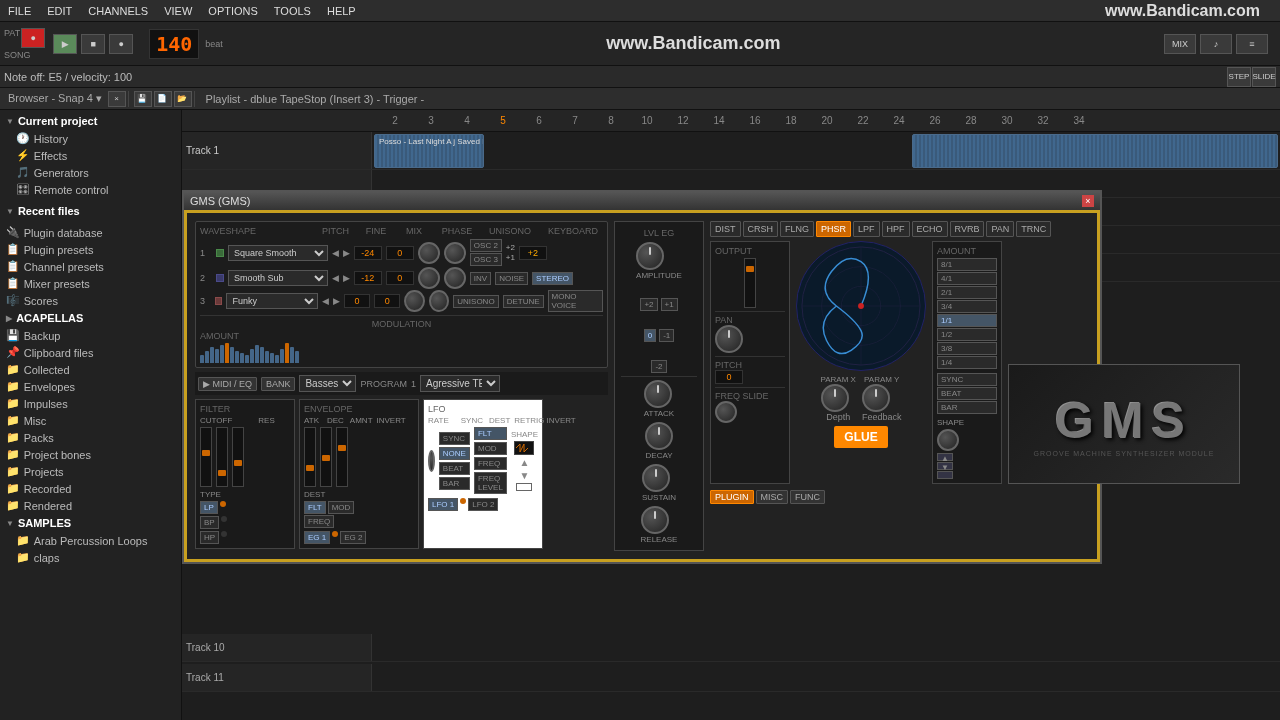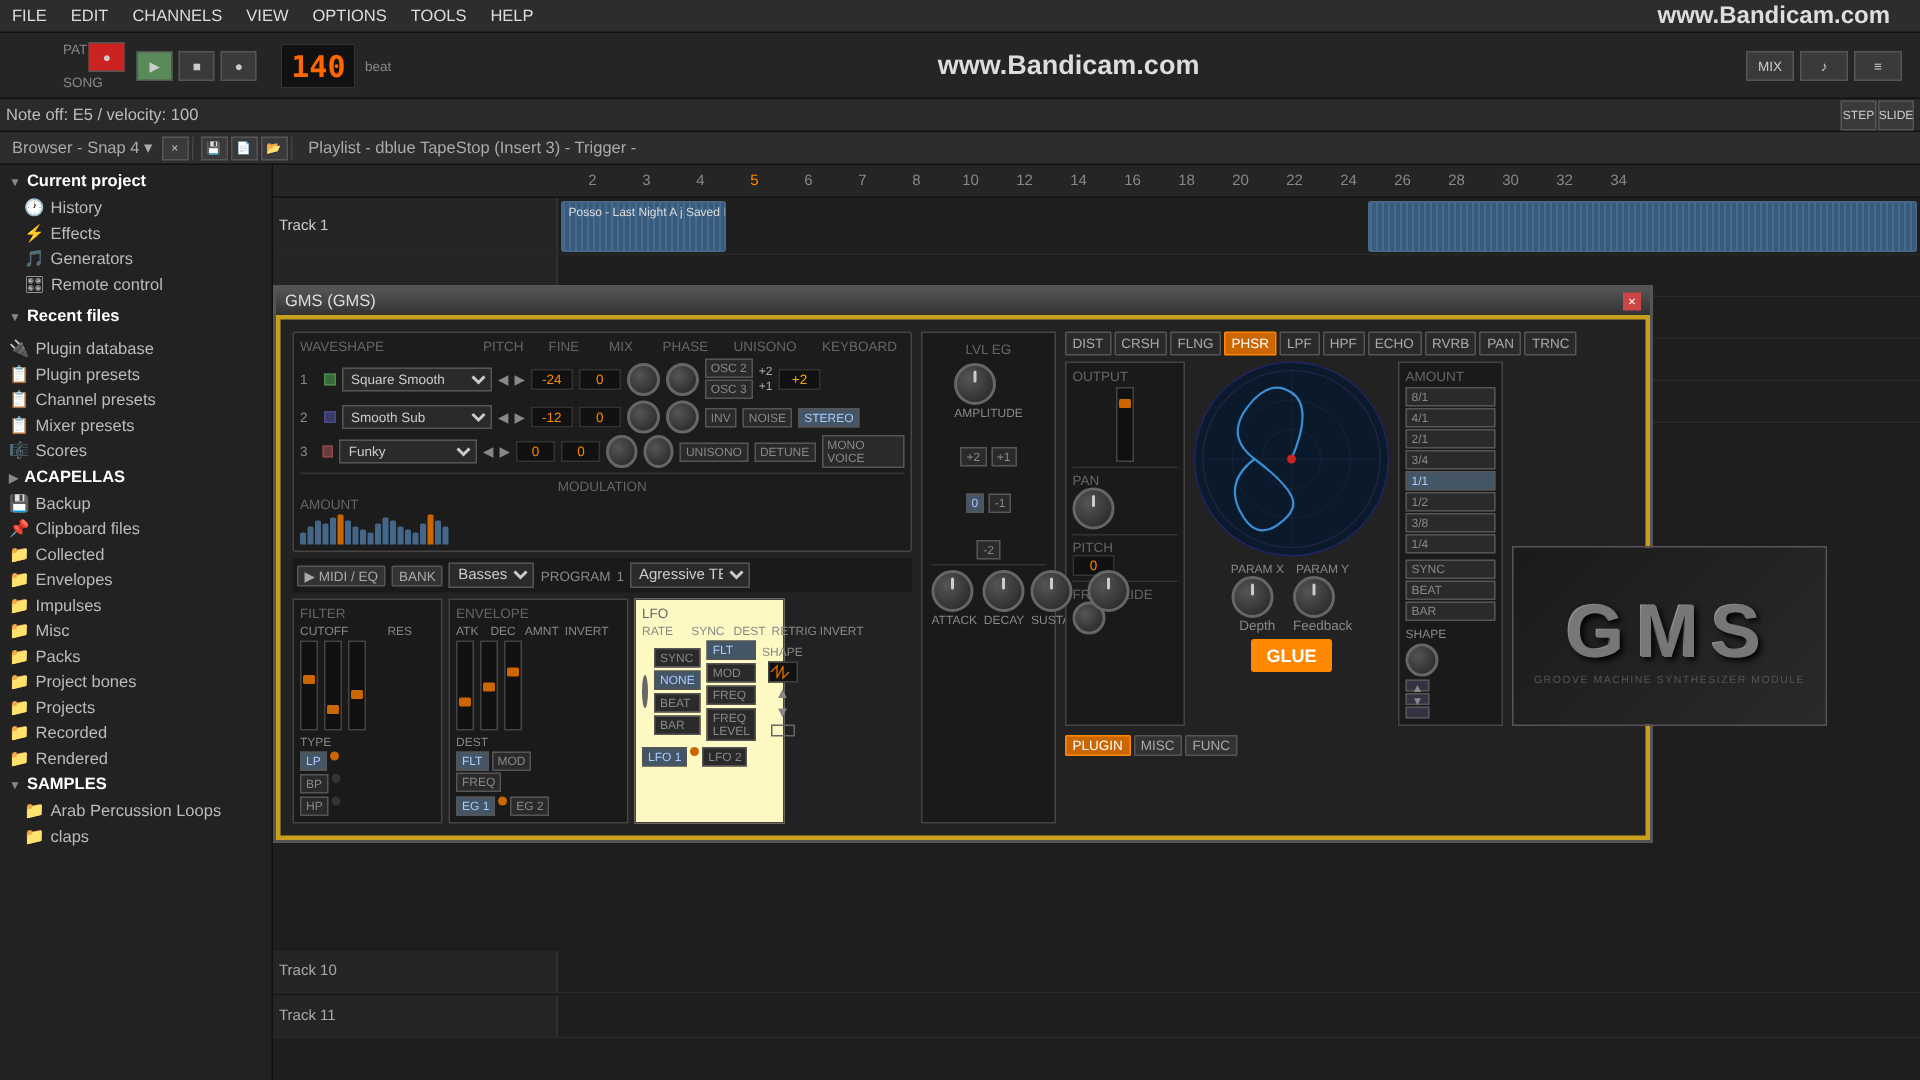--- a/index.html
+++ b/index.html
@@ -443,21 +443,21 @@
   <div class="menu-item">CHANNELS</div>
   <div class="menu-item">VIEW</div>
   <div class="menu-item">OPTIONS</div>
   <div class="menu-item">TOOLS</div>
   <div class="menu-item">HELP</div>
   <div style="flex:1"></div>
   <div style="color:#ddd;font-size:16px;font-weight:bold;padding:0 20px;">www.Bandicam.com</div>
 </div>
 
 <div class="transport-bar">
-  <div style="display:flex;flex-direction:column;gap:2px;margin-right:4px;margin-left:38px;">
+  <div style="display:flex;flex-direction:column;gap:2px;margin-right:4px;">
     <div style="display:flex;gap:1px;">
       <span style="color:#888;font-size:9px;">PAT</span>
       <div class="transport-btn" style="background:#cc2222;">●</div>
     </div>
     <div style="display:flex;gap:1px;">
       <span style="color:#888;font-size:9px;">SONG</span>
     </div>
   </div>
   <div class="transport-btn active">▶</div>
   <div class="transport-btn">■</div>
@@ -854,21 +854,21 @@
               <div style="display:flex;gap:2px;margin-top:1px;">
                 <div class="mini-btn">FREQ</div>
               </div>
               <div style="display:flex;gap:2px;margin-top:3px;">
                 <div class="mini-btn active">EG 1</div>
                 <div class="led"></div>
                 <div class="mini-btn">EG 2</div>
               </div>
             </div>
 
-            <div style="background:#fef9c3;border:1px solid #444;padding:4px;width:100px;">
+            <div style="background:#ffffff;border:1px solid #444;padding:4px;width:120px;">
               <div style="font-size:9px;color:#666;margin-bottom:2px;">LFO</div>
               <div style="display:flex;gap:2px;font-size:8px;color:#888;margin-bottom:2px;">
                 <span>RATE</span>
                 <span style="margin-left:10px;">SYNC</span>
                 <span style="margin-left:4px;">DEST</span>
                 <span style="margin-left:2px;">RETRIG</span>
                 <span>INVERT</span>
               </div>
               <div style="display:flex;gap:4px;align-items:center;margin-bottom:4px;">
                 <div class="knob-small"></div>
@@ -917,21 +917,21 @@
               <div class="mini-btn">+2</div>
               <div class="mini-btn">+1</div>
             </div>
             <div style="display:flex;gap:3px;">
               <div class="mini-btn active">0</div>
               <div class="mini-btn">-1</div>
             </div>
             <div class="mini-btn">-2</div>
           </div>
           <div class="section-divider"></div>
-          <div style="display:flex;flex-direction:row;align-items:center;gap:4px;">
+          <div style="display:flex;flex-direction:column;align-items:center;gap:4px;">
             <div style="text-align:center;">
               <div class="knob"></div>
               <div class="knob-label">ATTACK</div>
             </div>
             <div style="text-align:center;">
               <div class="knob"></div>
               <div class="knob-label">DECAY</div>
             </div>
             <div style="text-align:center;">
               <div class="knob"></div>
@@ -1029,21 +1029,21 @@
                 <div class="knob-small" style="margin-top:2px;"></div>
                 <div style="display:flex;flex-direction:column;gap:1px;margin-top:2px;">
                   <div style="width:16px;height:8px;background:#334;border:1px solid #555;cursor:pointer;font-size:8px;text-align:center;color:#888;">▲</div>
                   <div style="width:16px;height:8px;background:#334;border:1px solid #555;cursor:pointer;font-size:8px;text-align:center;color:#888;">▼</div>
                   <div style="width:16px;height:8px;background:#334;border:1px solid #555;cursor:pointer;"></div>
                 </div>
               </div>
             </div>
 
             <div style="display:flex;flex-direction:column;align-items:center;justify-content:flex-end;gap:4px;">
-              <div class="gms-logo" style="width:210px;height:120px;background:linear-gradient(135deg,#1a1a1a,#2a2a2a);border:1px solid #555;display:flex;flex-direction:column;align-items:center;justify-content:center;">
+              <div class="gms-logo" style="width:232px;height:120px;background:linear-gradient(135deg,#1a1a1a,#2a2a2a);border:1px solid #555;display:flex;flex-direction:column;align-items:center;justify-content:center;">
                 <div style="font-size:50px;font-weight:bold;color:#777;letter-spacing:8px;font-family:Arial Black,sans-serif;text-shadow:2px 2px 4px #000,-1px -1px 0 #999;">GMS</div>
                 <div style="font-size:7px;color:#555;letter-spacing:1px;text-align:center;">GROOVE MACHINE SYNTHESIZER MODULE</div>
               </div>
             </div>
 
           </div>
 
           <div style="display:flex;gap:2px;margin-top:2px;">
             <div class="synth-btn active">PLUGIN</div>
             <div class="synth-btn">MISC</div>

